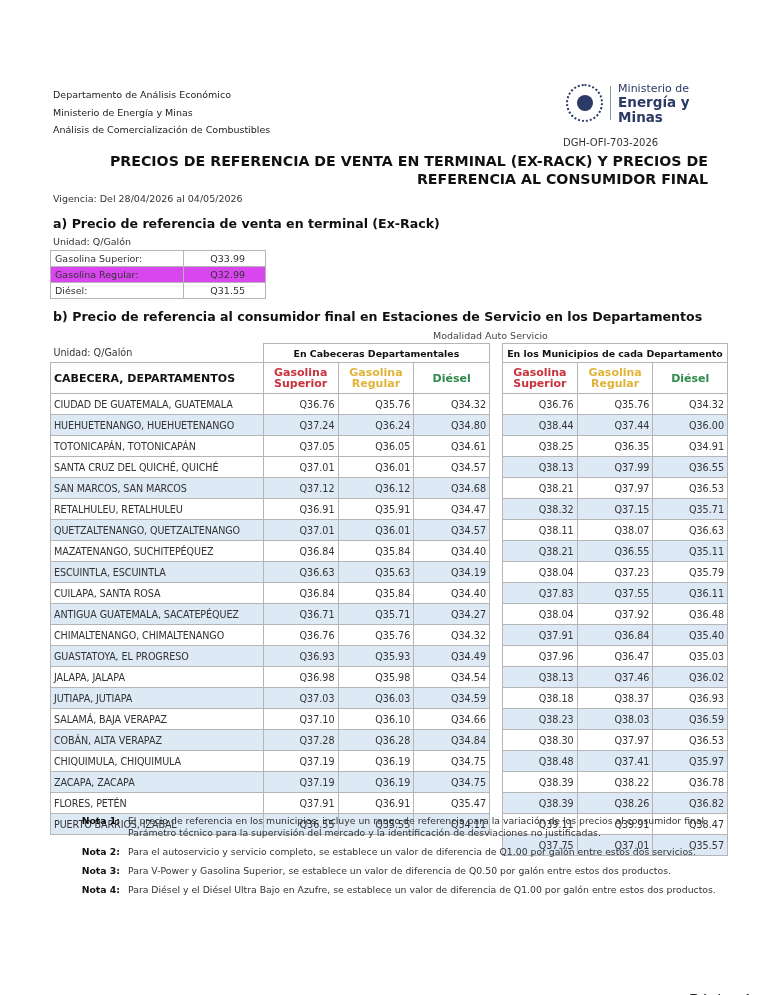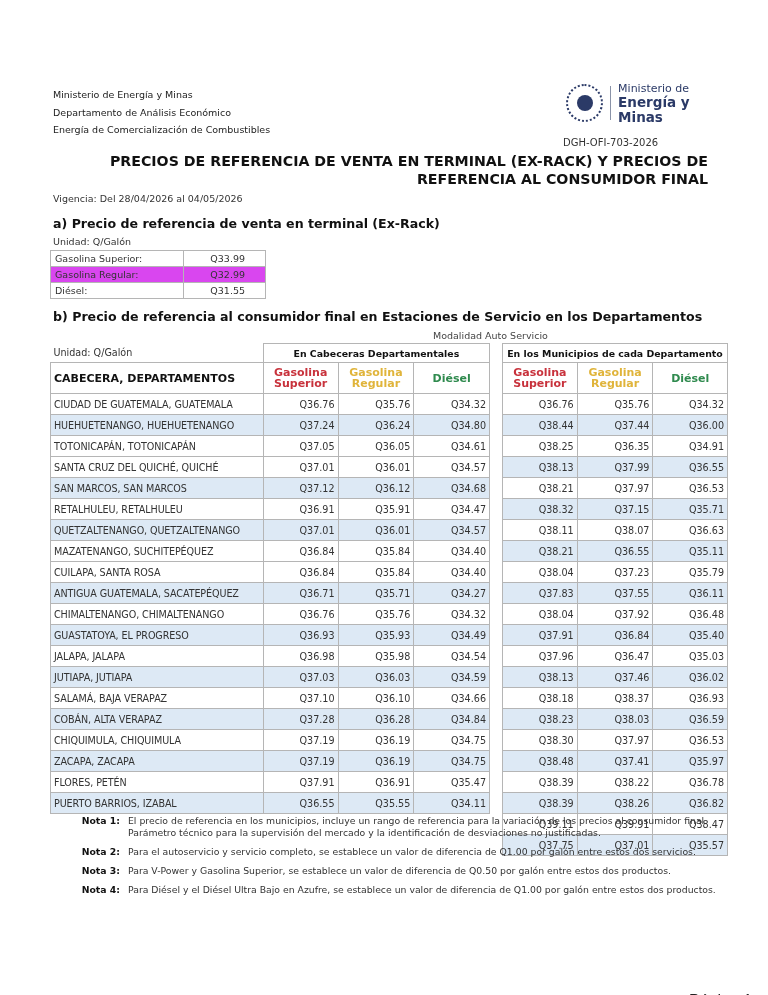--- a/index.html
+++ b/index.html
@@ -40,23 +40,23 @@
   .notes { position: absolute; left: 70px; top: 815px; width: 660px; font-size: 9.3px; color: #333; line-height: 12px; }
   .note { display: flex; margin-bottom: 7px; }
   .note-k { width: 50px; flex: none; font-weight: bold; text-align: right; padding-right: 8px; color: #111; }
   .note-t { flex: 1; }
   .page { position: absolute; left: 689px; top: 992px; font-family: "Liberation Sans", sans-serif; font-size: 16px; color: #222; }
 </style>
 </head>
 <body>
 
 <div class="org">
+  <div>Departamento de Análisis Económico</div>
   <div>Ministerio de Energía y Minas</div>
-  <div>Departamento de Análisis Económico</div>
-  <div>Energía de Comercialización de Combustibles</div>
+  <div>Análisis de Comercialización de Combustibles</div>
 </div>
 
 <div class="logo">
   <div class="seal"></div>
   <div class="logo-sep"></div>
   <div class="logo-text">
     <span class="logo-top">Ministerio de</span>
     <span class="logo-bot">Energía y Minas</span>
   </div>
 </div>
@@ -148,20 +148,26 @@
         <td class="num">Q37.01</td>
         <td class="num">Q36.01</td>
         <td class="num">Q34.57</td>
       </tr>
       <tr>
         <td class="name">MAZATENANGO, SUCHITEPÉQUEZ</td>
         <td class="num">Q36.84</td>
         <td class="num">Q35.84</td>
         <td class="num">Q34.40</td>
       </tr>
+      <tr class="alt">
+        <td class="name">ESCUINTLA, ESCUINTLA</td>
+        <td class="num">Q36.63</td>
+        <td class="num">Q35.63</td>
+        <td class="num">Q34.19</td>
+      </tr>
       <tr>
         <td class="name">CUILAPA, SANTA ROSA</td>
         <td class="num">Q36.84</td>
         <td class="num">Q35.84</td>
         <td class="num">Q34.40</td>
       </tr>
       <tr class="alt">
         <td class="name">ANTIGUA GUATEMALA, SACATEPÉQUEZ</td>
         <td class="num">Q36.71</td>
         <td class="num">Q35.71</td>

